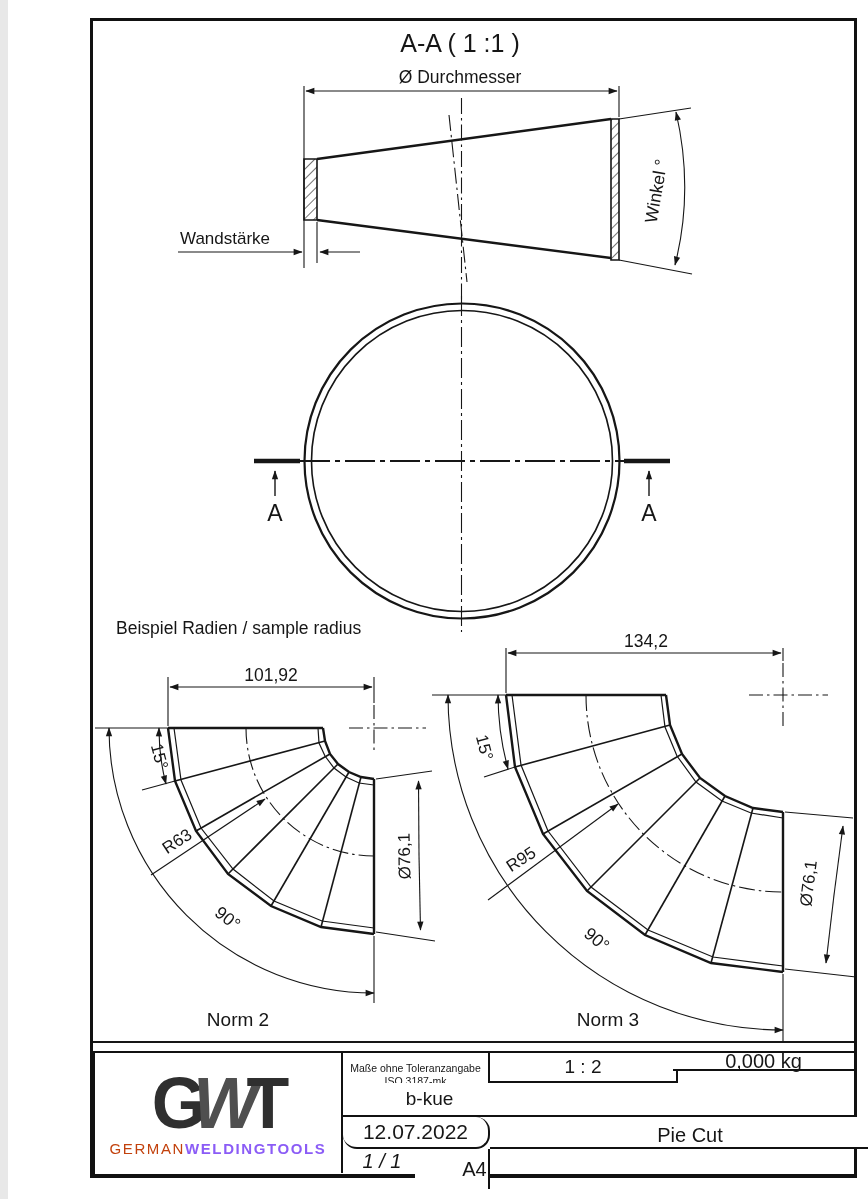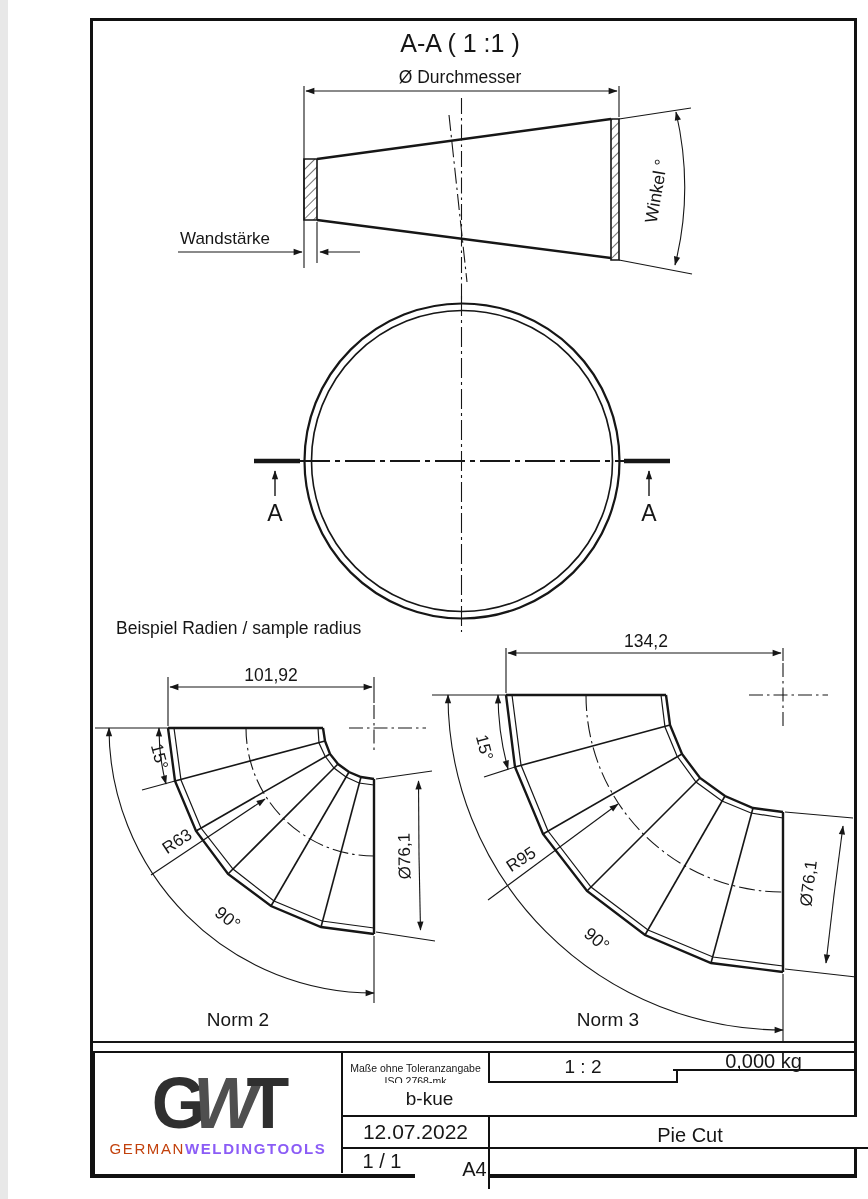--- a/index.html
+++ b/index.html
@@ -206,30 +206,30 @@
         <span class="g">G</span><span class="w">W</span><span class="t">T</span>
       </div>
       <div class="brand">
         <span class="light">GERMAN</span><span class="bold">WELDINGTOOLS</span>
       </div>
     </div>
 
     <div class="cell tol" style="left:248px;top:0;width:147px;height:46px;">
       <div>
         <div>Maße ohne Toleranzangabe</div>
-        <div>ISO 2768-mk</div>
+        <div>ISO 3187-mk</div>
       </div>
     </div>
     <div class="cell fs19" style="left:248px;top:30px;width:175px;height:34px;">
       <span>b-kue</span>
     </div>
-    <div class="cell fs21" style="left:248px;top:64px;width:147px;height:32px;">
+    <div class="cell fs21" style="left:248px;top:64px;width:147px;height:32px;border-radius:14px;">
       <span>12.07.2022</span>
     </div>
-    <div class="cell fs20 noB" style="left:248px;top:96px;width:80px;height:24px;">
+    <div class="cell fs20 noB" style="left:248px;top:96px;width:80px;height:24px;font-style:italic;">
       <span>1 / 1</span>
     </div>
     <div class="cell fs20 noB" style="left:320px;top:96px;width:75px;height:40px;padding-left:46px;">
       <span>A4</span>
     </div>
 
     <div class="cell fs19" style="left:395px;top:0;width:188px;height:30px;">
       <span>1 : 2</span>
     </div>
     <div class="cell fs20 noR" style="left:578px;top:0;width:181px;height:18px;text-align:center;">

